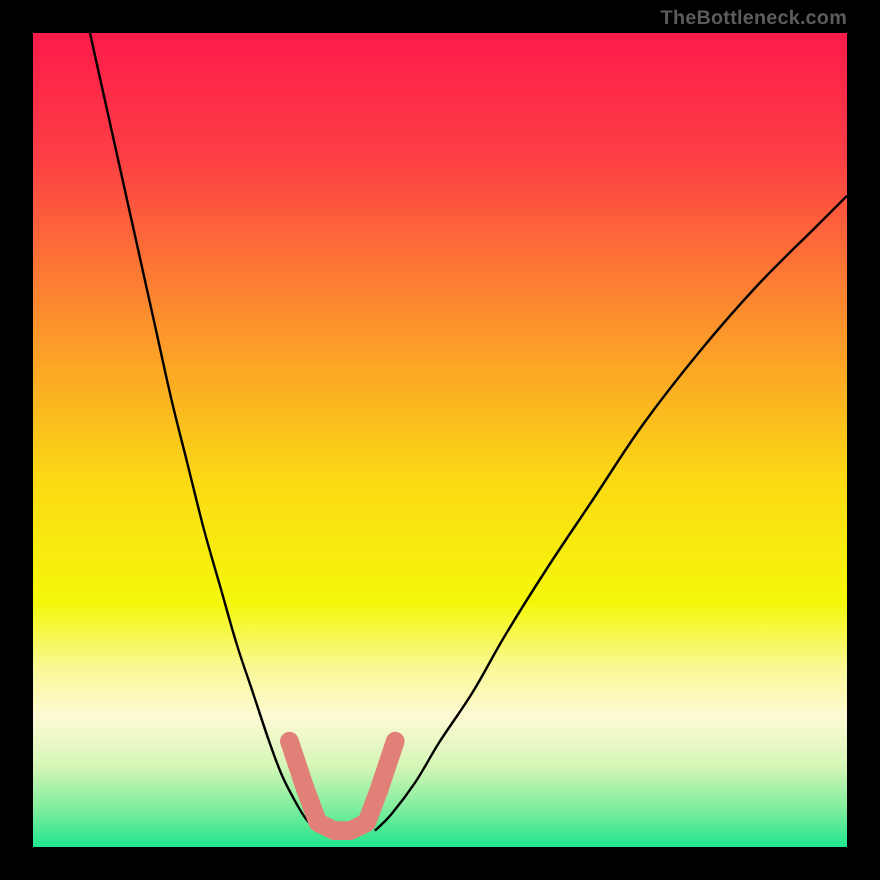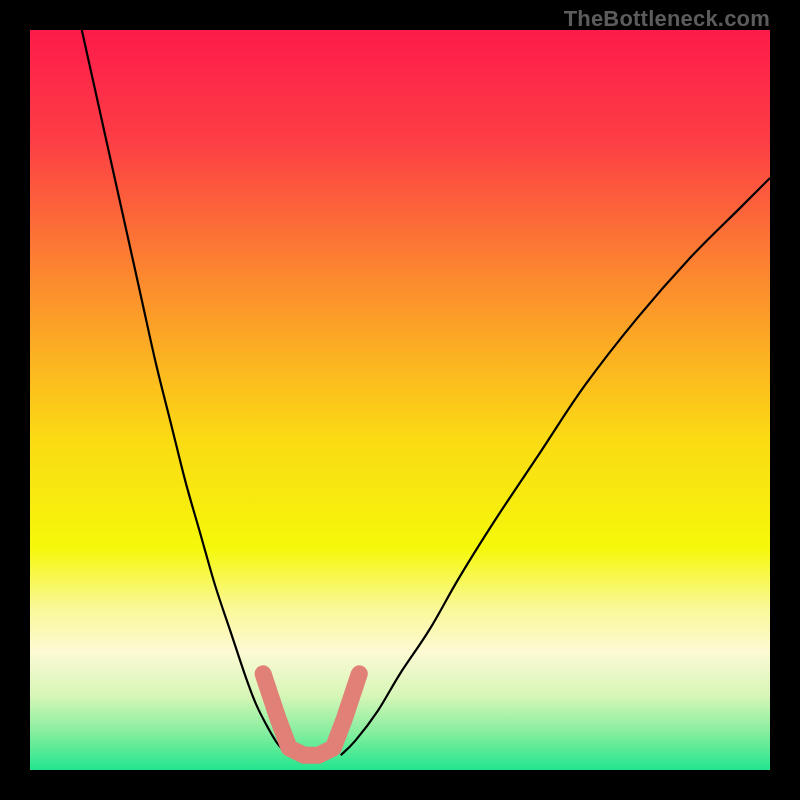--- a/index.html
+++ b/index.html
@@ -31,21 +31,21 @@
     left: 0;
     top: 0;
     width: 740px;
     height: 740px;
   }
   .watermark {
     position: absolute;
     top: 6px;
     right: 30px;
     font-family: Arial, Helvetica, sans-serif;
-    font-size: 22px;
+    font-size: 18px;
     font-weight: 600;
     color: #5c5c5c;
     letter-spacing: 0.2px;
   }
   svg.curves {
     position: absolute;
     left: 0;
     top: 0;
     width: 740px;
     height: 740px;

